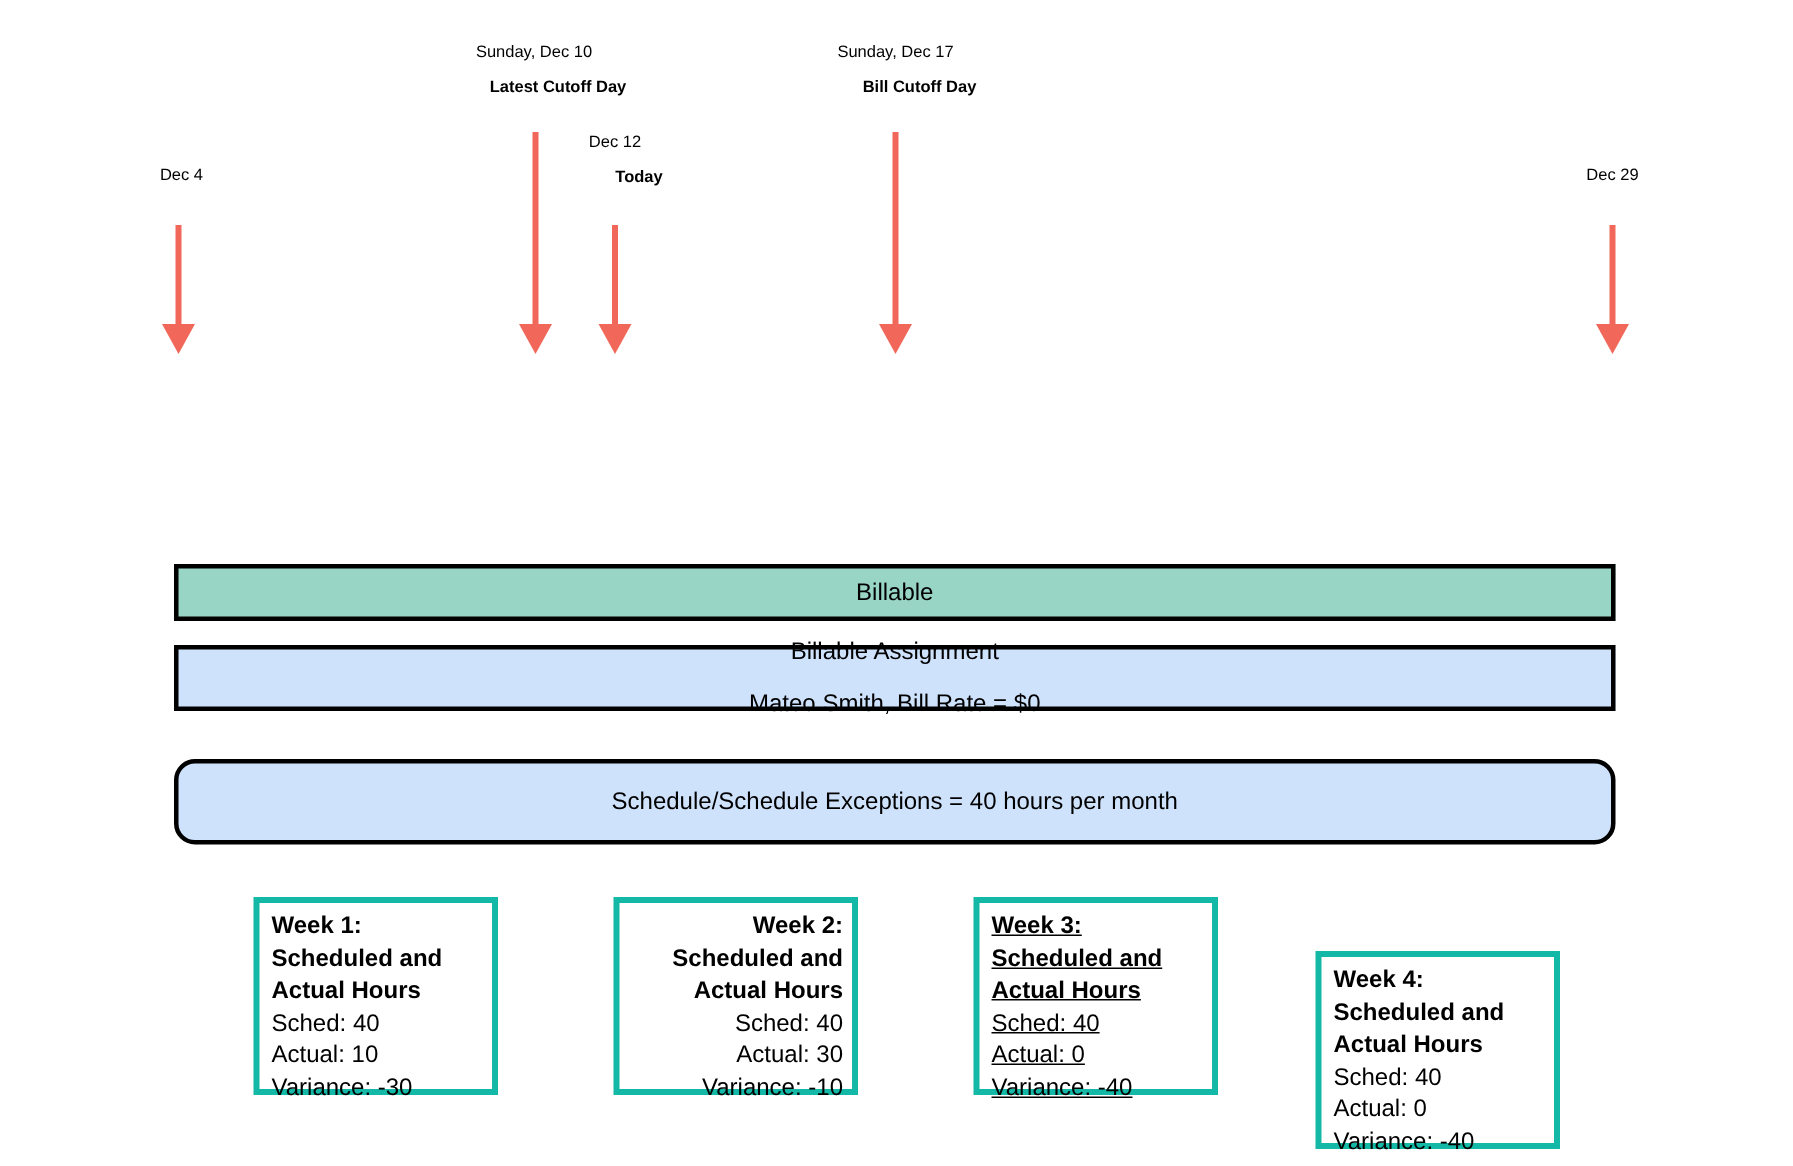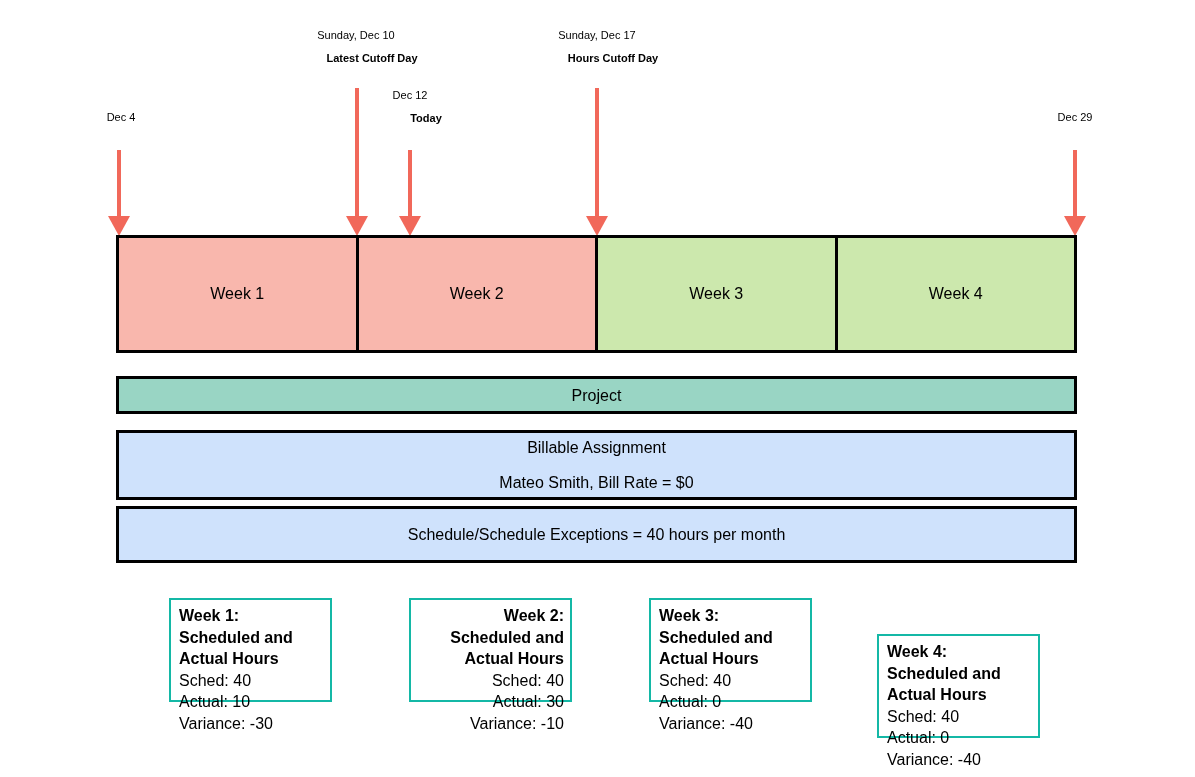--- a/index.html
+++ b/index.html
@@ -84,56 +84,56 @@
     border: 3px solid #000000;
     display: flex;
     flex-direction: column;
     align-items: center;
     justify-content: center;
     text-align: center;
     font-size: 16px;
     line-height: 19px;
   }
   .bar-project    { top: 376px; height: 38px; background: #99d5c4; }
-  .bar-assignment { top: 430px; height: 70px; background: #cfe2fc; gap: 16px; }
-  .bar-schedule   { top: 506px; height: 57px; background: #cfe2fc; }
+  .bar-assignment { top: 430px; height: 44px; background: #cfe2fc; gap: 16px; }
+  .bar-schedule   { top: 506px; height: 57px; background: #cfe2fc; border-radius: 14px; }
 
   
   .summary-box {
     position: absolute;
     top: 598px;
     width: 163px;
-    height: 104px;
-    box-sizing: border-box;
-    border: 2px solid #14b8a6;
+    height: 132px;
+    box-sizing: border-box;
+    border: 4px solid #14b8a6;
     background: #ffffff;
     padding: 5px 6px 0 8px;
     font-size: 16px;
     line-height: 21.5px;
     white-space: nowrap;
   }
   .summary-box .hd { font-weight: bold; }
   .sb-1 { left: 169px; }
   .sb-2 { left: 409px; text-align: right; }
-  .sb-3 { left: 649px; }
+  .sb-3 { left: 649px; text-decoration: underline; }
   .sb-4 { left: 877px; margin-top: 36px; }
 </style>
 </head>
 <body>
 
 <div class="canvas">
 
   <div class="ann" style="left:356px; top:24px">
     <div>Sunday, Dec 10</div>
     <div class="bold">Latest Cutoff Day</div>
   </div>
 
   <div class="ann" style="left:597px; top:24px">
     <div>Sunday, Dec 17</div>
-    <div class="bold">Hours Cutoff Day</div>
+    <div class="bold">Bill Cutoff Day</div>
   </div>
 
   <div class="ann" style="left:121px; top:106px">Dec 4</div>
 
   <div class="ann" style="left:410px; top:84px">
     <div>Dec 12</div>
     <div class="bold">Today</div>
   </div>
 
   <div class="ann" style="left:1075px; top:106px">Dec 29</div>
@@ -152,37 +152,23 @@
   </div>
   <div class="arrow" style="left:586px; top:88px; height:148px">
     <div class="shaft"></div>
     <div class="head"></div>
   </div>
   <div class="arrow" style="left:1064px; top:150px; height:86px">
     <div class="shaft"></div>
     <div class="head"></div>
   </div>
 
-  <div class="weeks-bar">
-    <div class="week-cell wk-past">
-      <span>Week 1</span>
-    </div>
-    <div class="week-cell wk-past divided">
-      <span>Week 2</span>
-    </div>
-    <div class="week-cell wk-future divided">
-      <span>Week 3</span>
-    </div>
-    <div class="week-cell wk-future divided">
-      <span>Week 4</span>
-    </div>
-  </div>
 
   <div class="hbar bar-project">
-    <div>Project</div>
+    <div>Billable</div>
   </div>
 
   <div class="hbar bar-assignment">
     <div>Billable Assignment</div>
     <div>Mateo Smith, Bill Rate = $0</div>
   </div>
 
   <div class="hbar bar-schedule">
     <div>Schedule/Schedule Exceptions = 40 hours per month</div>
   </div>

